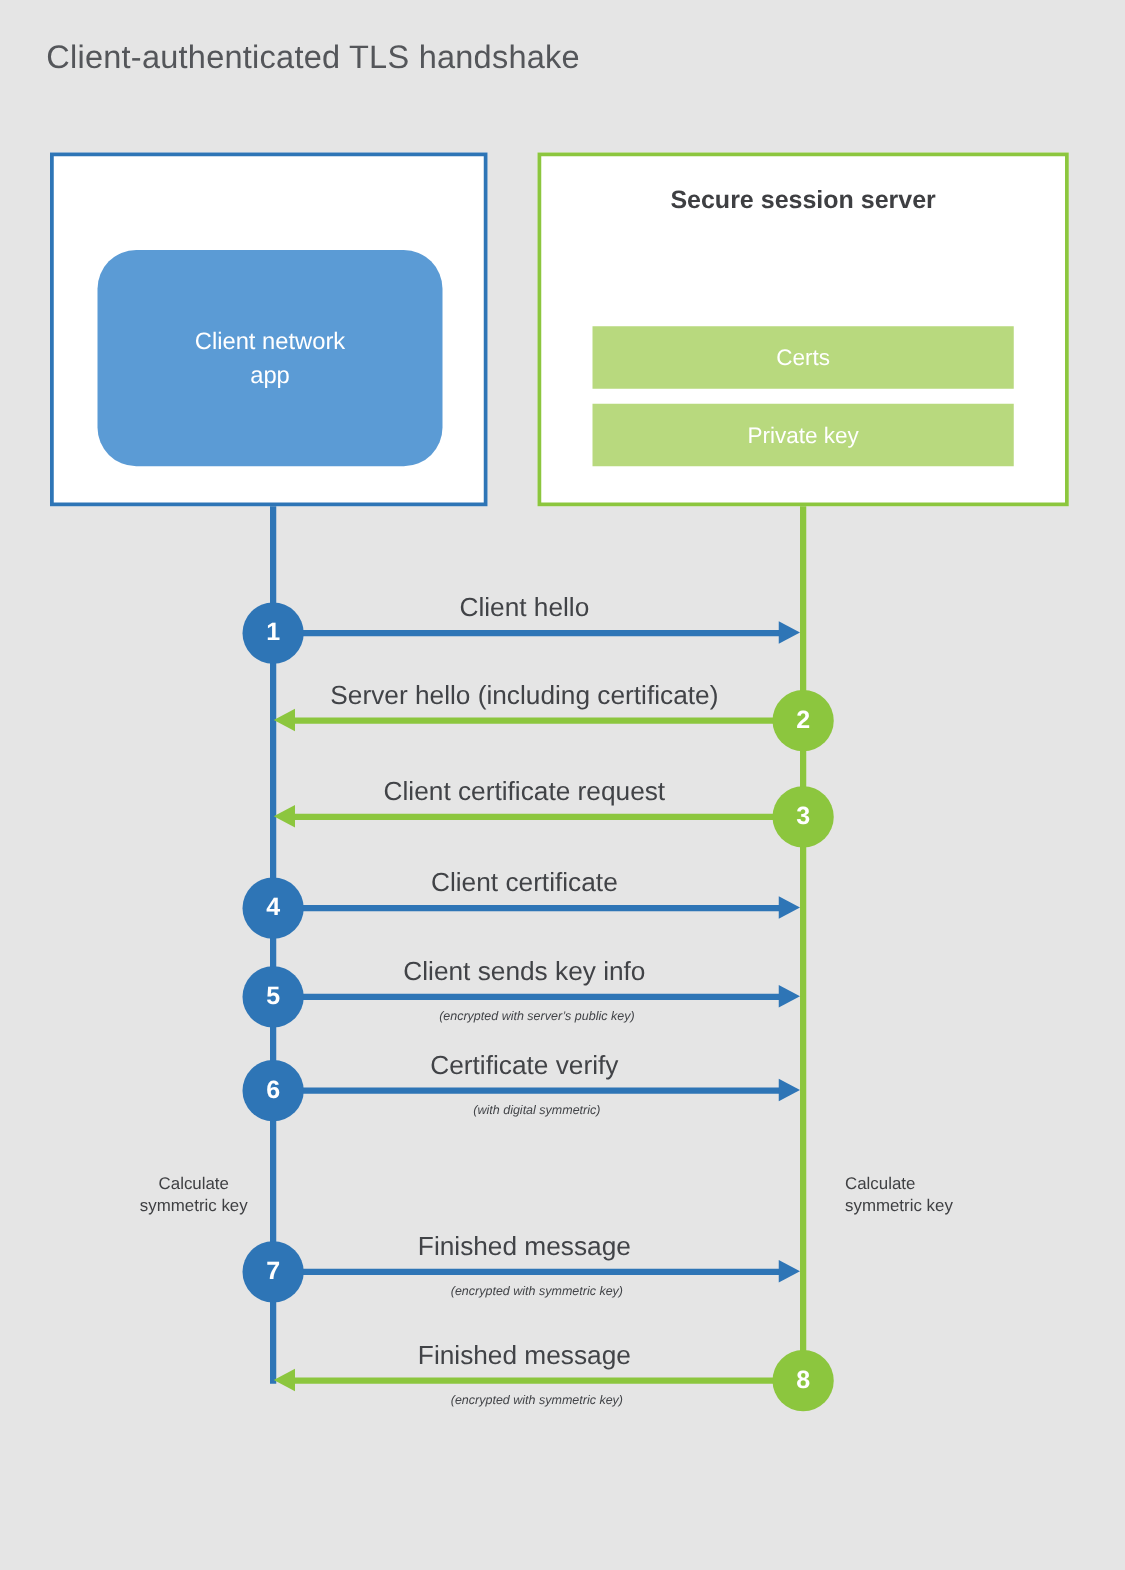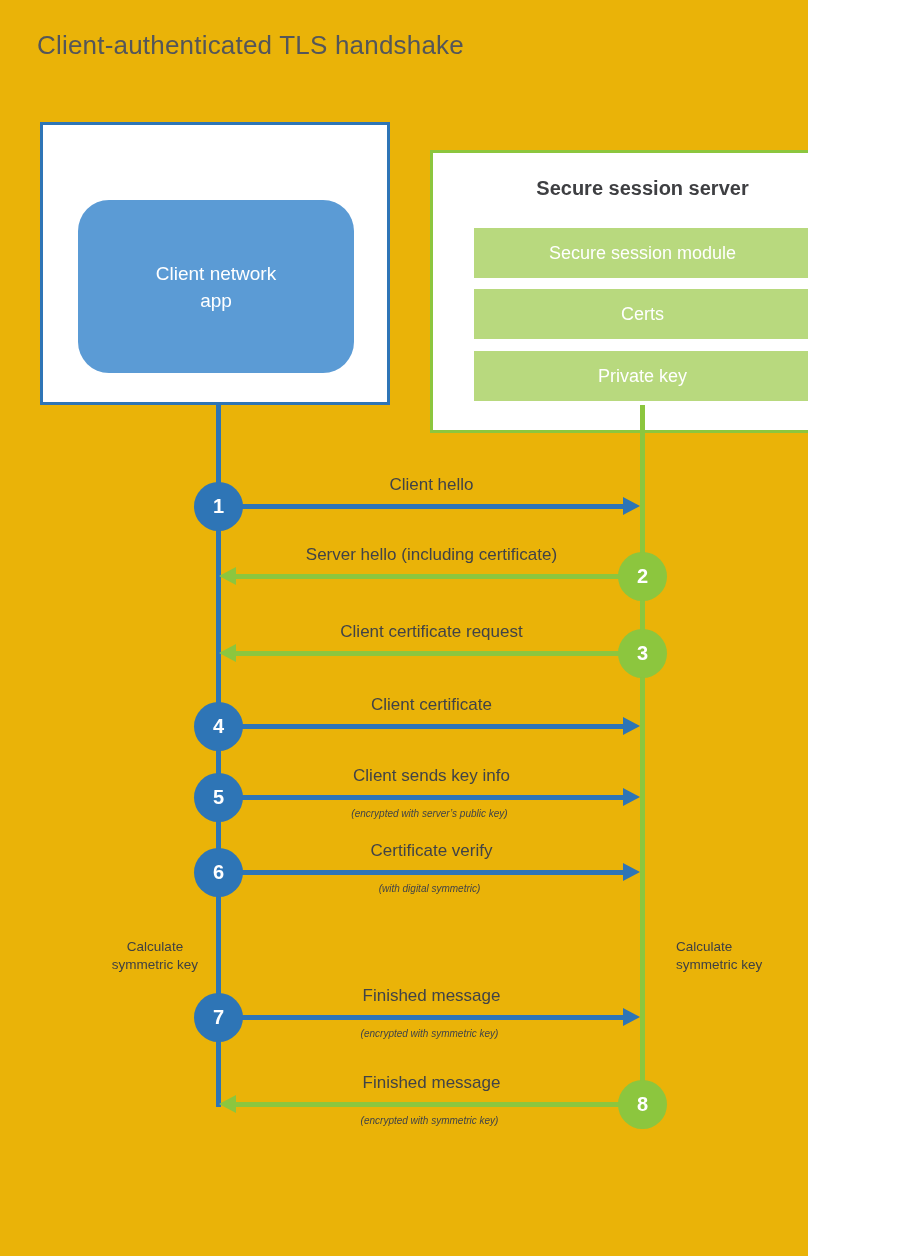--- a/index.html
+++ b/index.html
@@ -1,22 +1,22 @@
 <!DOCTYPE html>
 <html><head>
 <meta charset="utf-8">
 <style>
   * { margin: 0; padding: 0; box-sizing: border-box; }
   html, body { background: #ffffff; }
   body { font-family: "Liberation Sans", sans-serif; }
   .canvas {
     position: relative;
-    width: 808px;
+    width: 900px;
     height: 1256px;
-    background: #eab308;
+    background: #e5e5e5;
     overflow: hidden;
   }
   :root {
     --blue: #2e75b6;
     --blue-light: #5b9bd5;
     --green: #8cc63e;
     --green-light: #b8d97e;
     --ink: #414347;
   }
   .page-title {
@@ -29,21 +29,21 @@
     white-space: nowrap;
   }
   
   .actor-box {
     position: absolute;
     top: 122px;
     height: 283px;
     background: #ffffff;
   }
   .actor-box.client { left: 40px; width: 350px; border: 3px solid var(--blue); }
-  .actor-box.server { left: 430px; width: 425px; border: 3px solid var(--green); margin-top: 28px; }
+  .actor-box.server { left: 430px; width: 425px; border: 3px solid var(--green); }
   .actor-title {
     position: absolute;
     left: 0; right: 0; top: 24px;
     text-align: center;
     font-size: 20px;
     font-weight: 700;
     color: #3e3f42;
   }
   .app-box {
     position: absolute;
@@ -105,24 +105,24 @@
     font-size: 20px;
     font-weight: 700;
     display: flex;
     align-items: center;
     justify-content: center;
   }
   .step.to-server .num-circle { left: 194px; background: var(--blue); }
   .step.to-client .num-circle { left: 618px; background: var(--green); }
   .step-label {
     position: absolute;
-    left: 221px; width: 421px;
+    left: 209px; width: 421px;
     top: calc(var(--y) - 31px);
     text-align: center;
-    font-size: 17px;
+    font-size: 21px;
     color: var(--ink);
     white-space: nowrap;
   }
   .step-sublabel {
     position: absolute;
     left: 219px; width: 421px;
     top: calc(var(--y) + 11px);
     text-align: center;
     font-size: 10px;
     color: var(--ink);
@@ -148,21 +148,20 @@
 
   <h1 class="page-title">Client-authenticated TLS handshake</h1>
 
   <div class="actor-box client">
     <div class="app-box">Client network
 app</div>
   </div>
 
   <div class="actor-box server">
     <div class="actor-title">Secure session server</div>
-    <div class="server-bar bar-0">Secure session module</div>
     <div class="server-bar bar-2">Private key</div>
     <div class="server-bar bar-1">Certs</div>
   </div>
 
   <div class="lifeline client-line"></div>
   <div class="lifeline server-line"></div>
 
   <div class="step to-server" style="--y:506px">
     <div class="hline"></div>
     <div class="arrowhead"></div>

